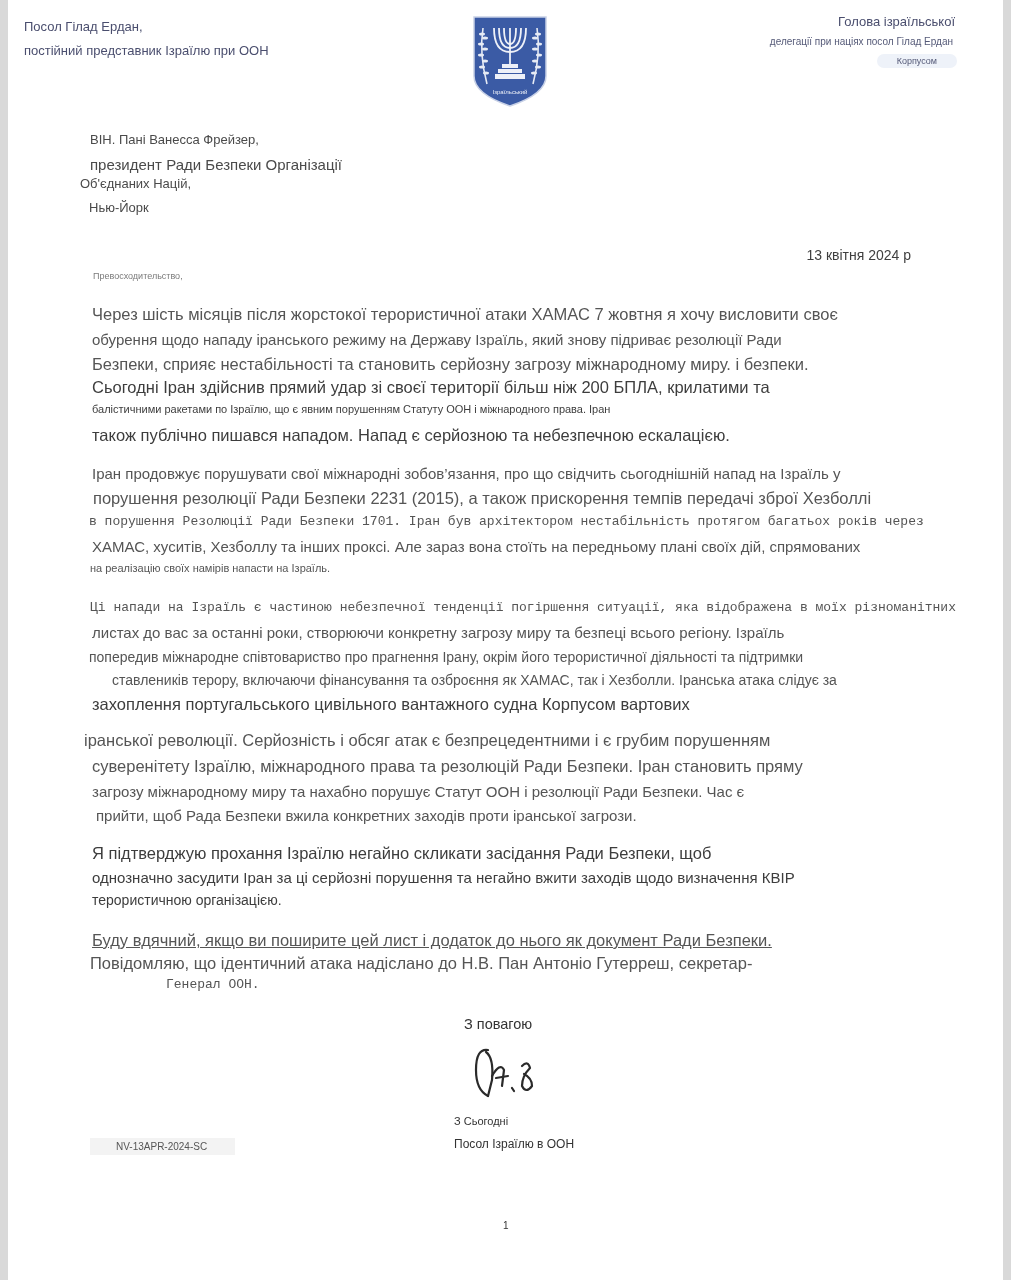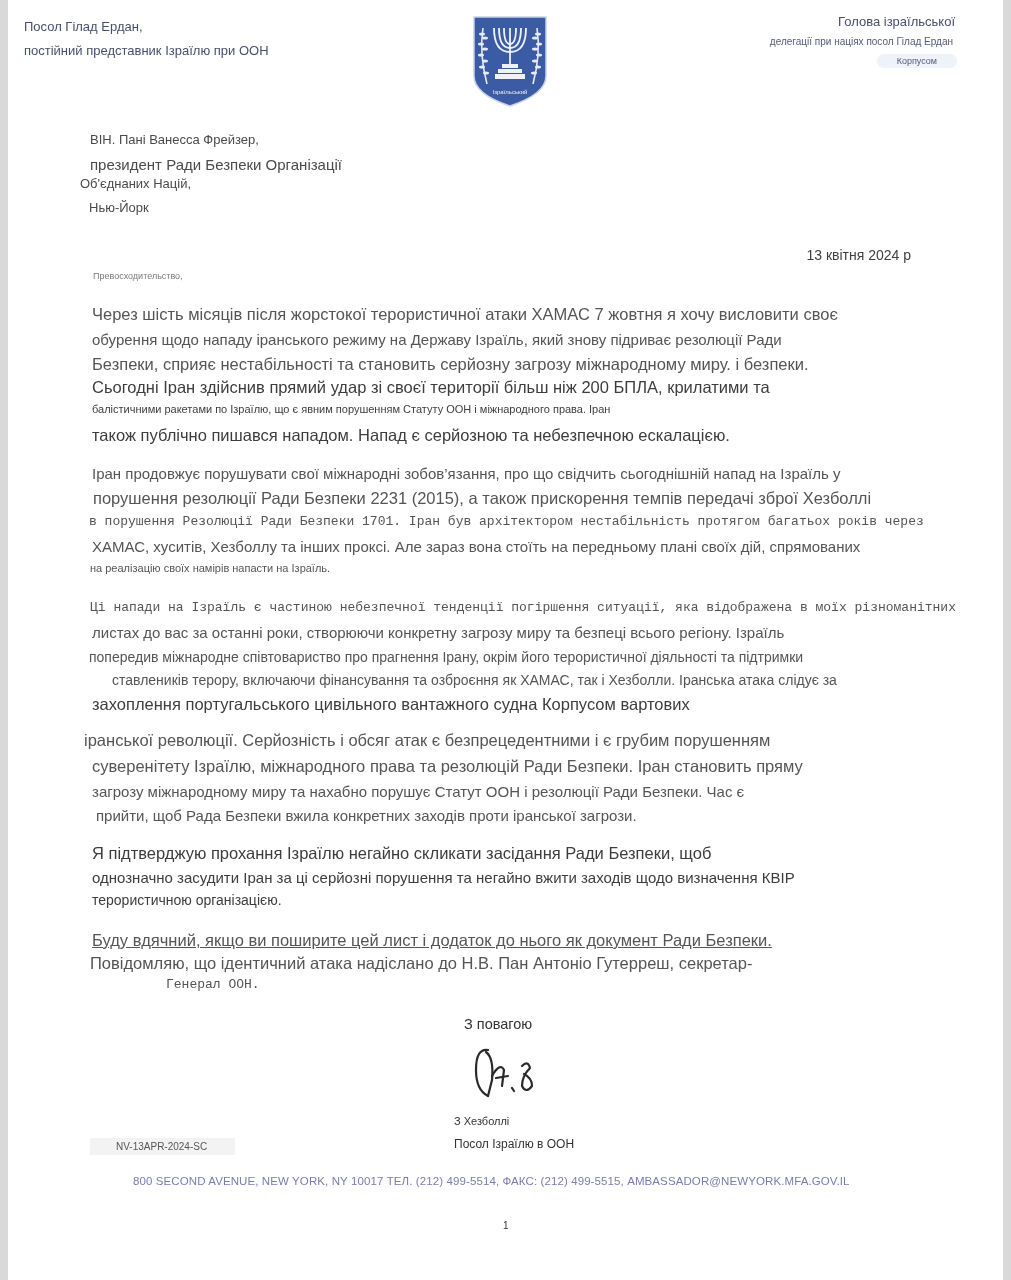--- a/index.html
+++ b/index.html
@@ -183,19 +183,18 @@
       <g fill="none" stroke="#2a2a2a" stroke-width="2.2" stroke-linecap="round" stroke-linejoin="round">
         <path d="M22 10 Q10 8 10 30 Q10 50 22 56"></path>
         <path d="M20 12 Q28 18 26 40 L22 56"></path>
         <path d="M26 36 Q34 22 38 30 L36 46"></path>
         <path d="M30 38 L42 36"></path>
         <path d="M46 48 L48 51"></path>
         <path d="M56 26 Q62 20 64 28 Q56 36 56 46 Q60 54 66 46 Q66 38 58 34"></path>
       </g>
     </svg>
   </div>
-  <div class="abs signer-name">З Хезболлі</div>
+  <div class="abs signer-name">З Сьогодні</div>
   <div class="abs signer-title">Посол Ізраїлю в ООН</div>
   <div class="abs ref-code">NV-13APR-2024-SC</div>
 
-  <div class="abs footer-addr">800 SECOND AVENUE, NEW YORK, NY 10017 ТЕЛ. (212) 499-5514, ФАКС: (212) 499-5515, AMBASSADOR@NEWYORK.MFA.GOV.IL</div>
   <div class="abs page-num">1</div>
 </div>
 
 </body></html>

